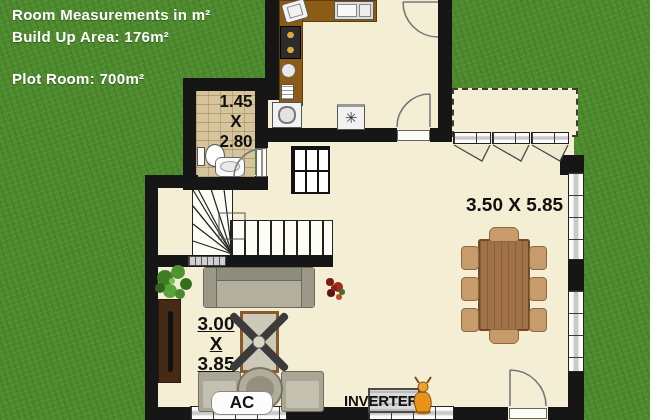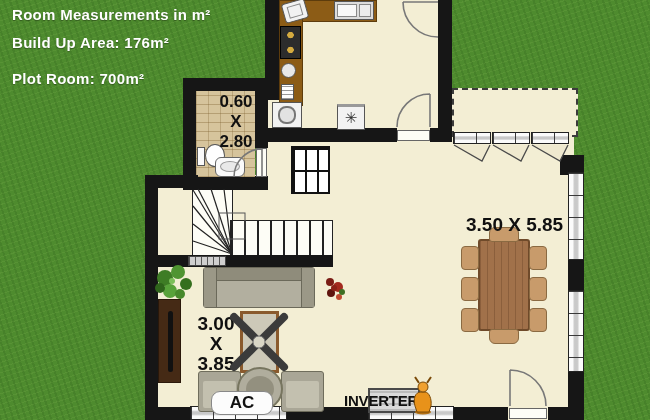--- a/index.html
+++ b/index.html
@@ -34,21 +34,21 @@
   .armchair{position:absolute;background:#a9a696;border:1px solid #6f6d5c;border-radius:3px;}
   .armchair .seat{position:absolute;left:4px;top:9px;right:4px;bottom:3px;background:#c3c0af;border-radius:2px;}
   svg{display:block;}
 </style>
 </head>
 <body>
 
 <div id="stage">
 
   <div class="hdr" style="left:12px;top:6px;">Room Measurements in m²</div>
-  <div class="hdr" style="left:12px;top:34px;">Build Up Area: 176m²</div>
+  <div class="hdr" style="left:12px;top:28px;">Build Up Area: 176m²</div>
   <div class="hdr" style="left:12px;top:70px;">Plot Room: 700m²</div>
 
   <div class="floor" style="left:265px;top:0;width:187px;height:142px;"></div>
   <div class="floor" style="left:265px;top:128px;width:187px;height:62px;"></div>
   <div class="floor" style="left:452px;top:131px;width:122px;height:60px;"></div>
   <div class="floor" style="left:145px;top:175px;width:439px;height:245px;"></div>
   <div class="floor" style="left:452px;top:88px;width:122px;height:45px;border:2px dashed #3b3b3b;"></div>
 
   <div class="a" style="left:196px;top:91px;width:59px;height:86px;background-color:#d6c49c;
        background-image:repeating-linear-gradient(0deg,rgba(120,90,40,.35) 0 1px,transparent 1px 9px),
@@ -149,30 +149,30 @@
   <div class="chair" style="left:489px;top:227px;width:30px;height:15px;border-radius:6px 6px 3px 3px;"></div>
   <div class="chair" style="left:489px;top:329px;width:30px;height:15px;border-radius:3px 3px 6px 6px;"></div>
 
   <div class="a" style="left:211px;top:391px;width:62px;height:24px;background:#fcfcfc;border:1px solid #888;border-radius:9px;
        display:flex;align-items:center;justify-content:center;color:#111;font-weight:bold;font-size:17px;">AC</div>
   <div class="a" style="left:368px;top:388px;width:52px;height:25px;border:2px solid #4a4a4a;background-color:#d9d9d9;
        background-image:repeating-linear-gradient(0deg,rgba(0,0,0,.14) 0 2px,transparent 2px 6px);"></div>
   <div class="dim" style="left:344px;top:392px;font-size:15px;letter-spacing:-.2px;">INVERTER</div>
 
   <div class="dim" style="left:210px;top:92px;width:52px;text-align:center;font-size:17px;line-height:20px;">
-    <div>0.60</div>
+    <div>1.45</div>
     <div>X</div>
     <div>2.80</div>
   </div>
-  <div class="dim" style="left:190px;top:314px;width:52px;text-align:center;font-size:19px;line-height:20px;">
+  <div class="dim" style="left:190px;top:314px;width:52px;text-align:center;font-size:19px;line-height:20px;text-decoration:underline;">
     <div>3.00</div>
     <div>X</div>
     <div>3.85</div>
   </div>
-  <div class="dim" style="left:466px;top:214px;font-size:19px;">3.50 X 5.85</div>
+  <div class="dim" style="left:466px;top:194px;font-size:19px;">3.50 X 5.85</div>
 
   <svg class="a" style="left:0;top:0;pointer-events:none;" width="650" height="420" viewBox="0 0 650 420">
 
     <g stroke="#222" stroke-width="1.2">
       <line x1="232" y1="254" x2="193" y2="190"></line>
       <line x1="232" y1="254" x2="193" y2="206"></line>
       <line x1="232" y1="254" x2="193" y2="224"></line>
       <line x1="232" y1="254" x2="193" y2="241"></line>
       <line x1="232" y1="254" x2="198" y2="189"></line>
       <line x1="232" y1="254" x2="211" y2="189"></line>

